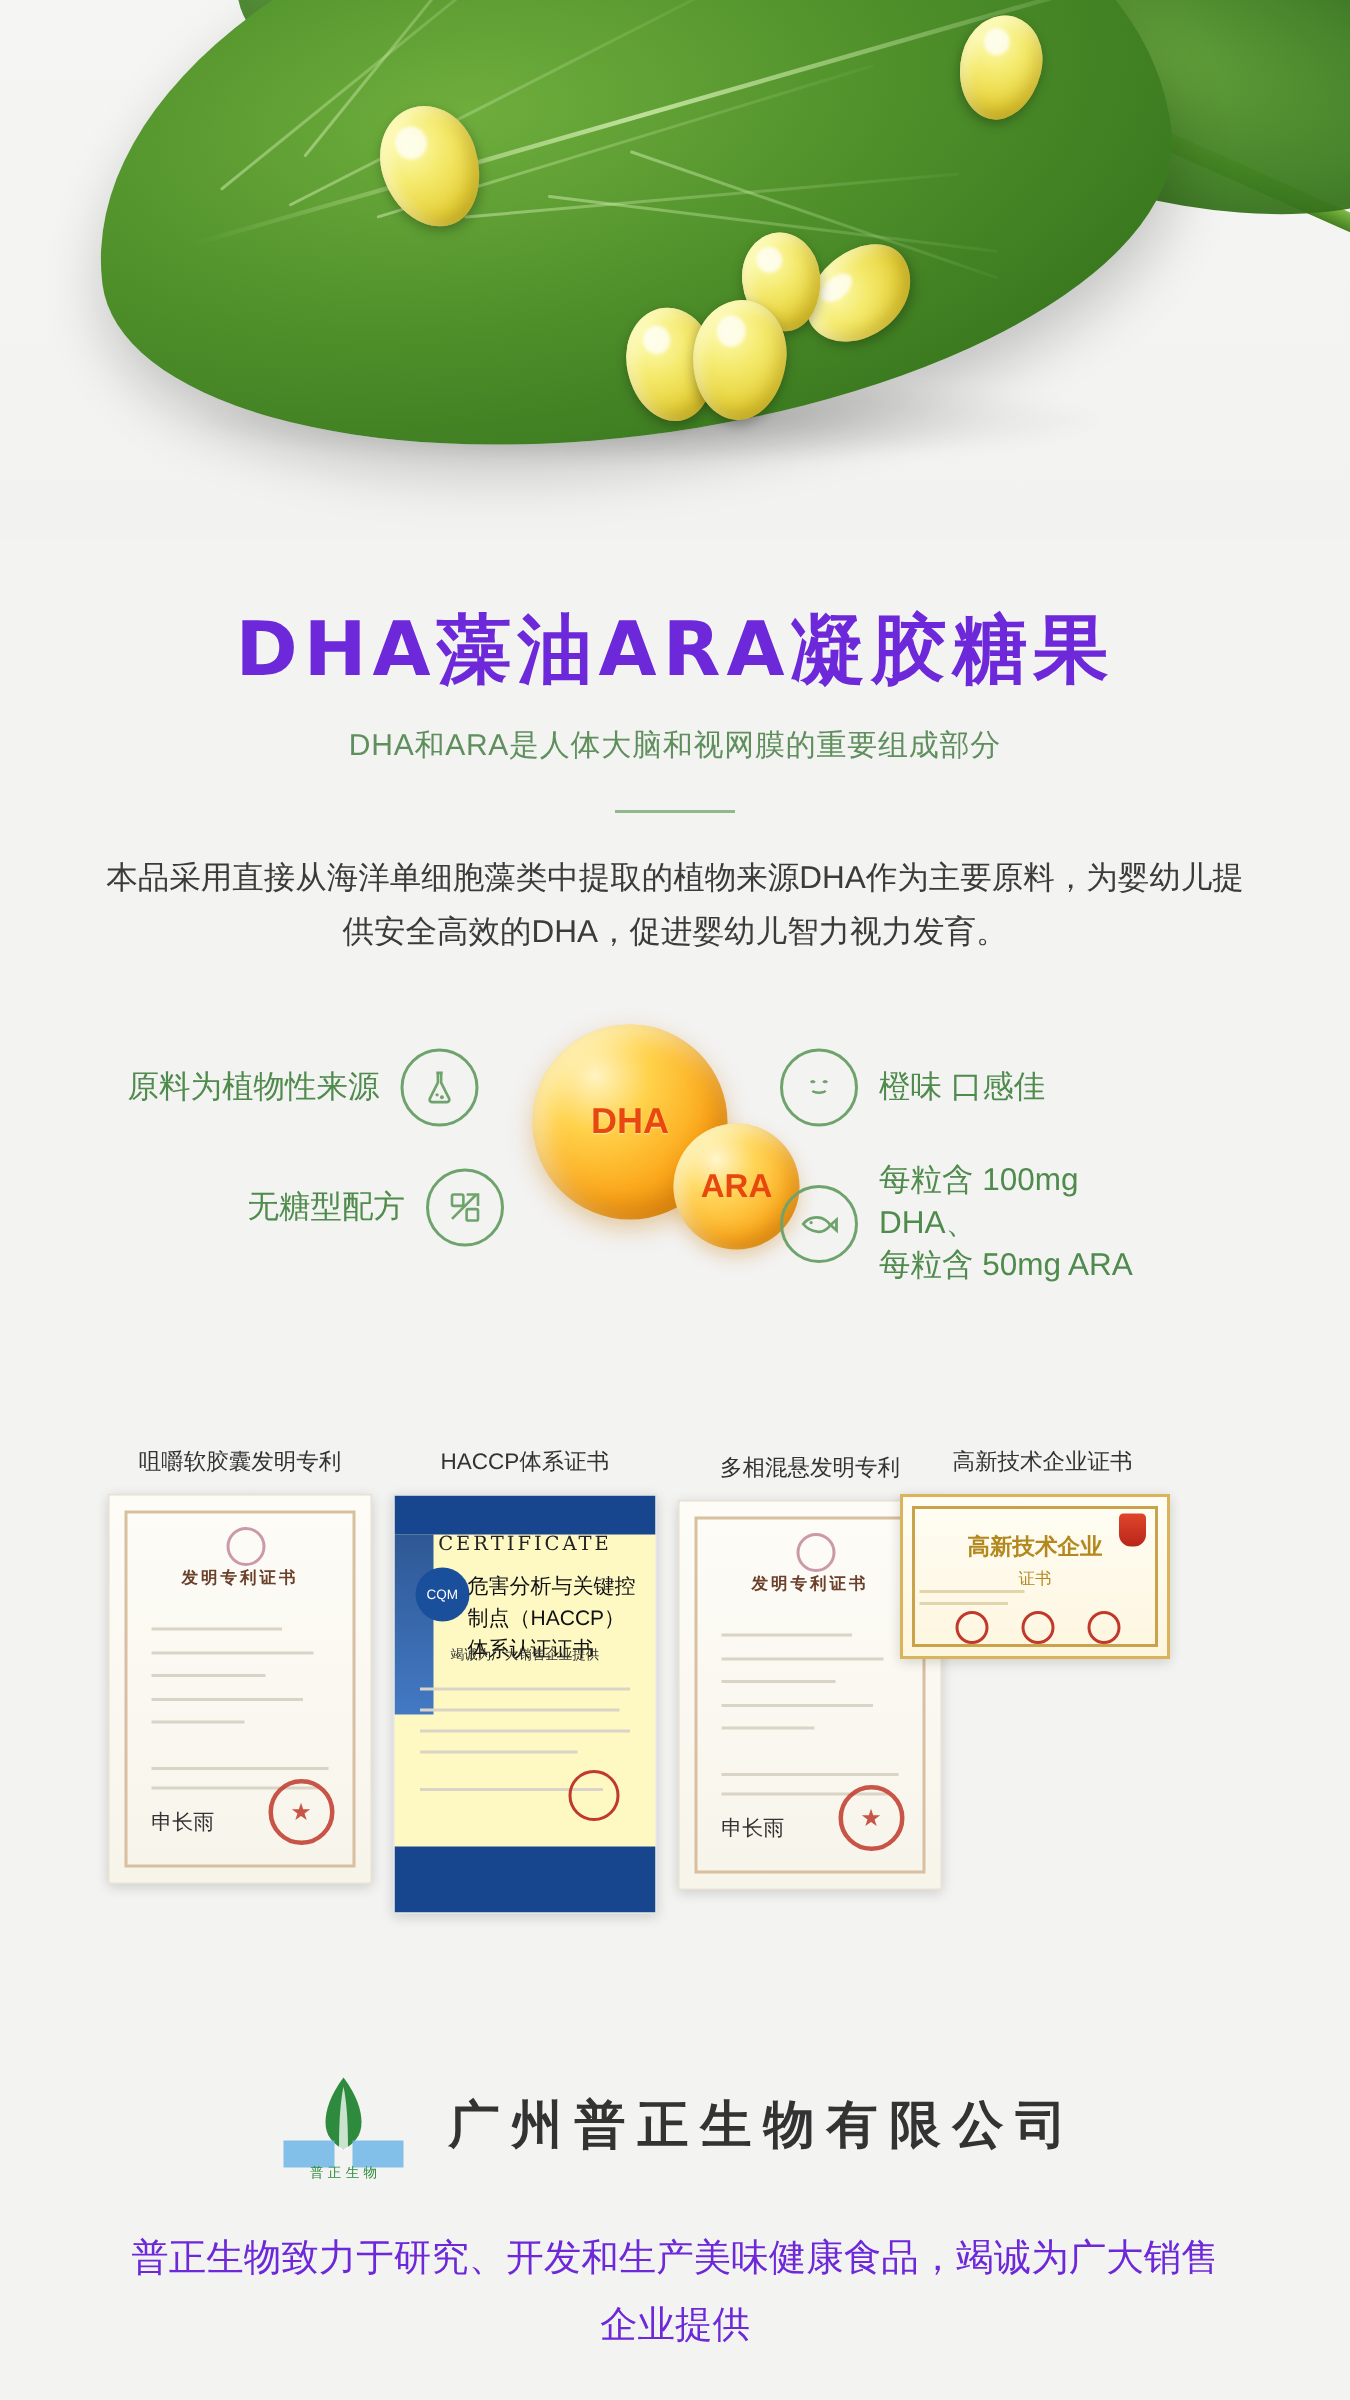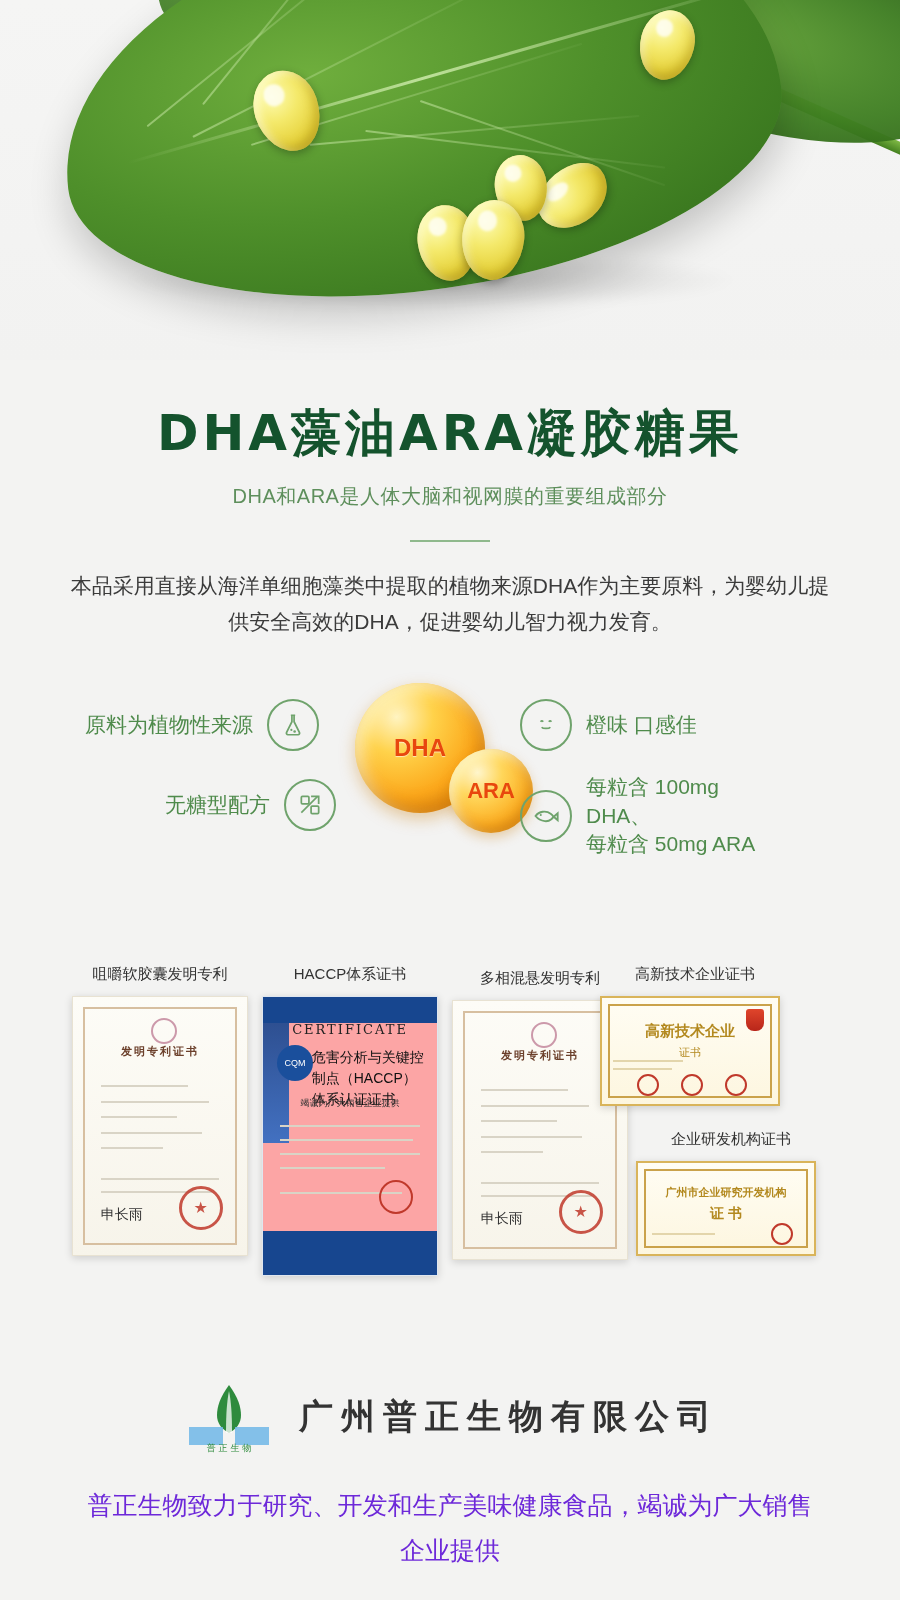--- a/index.html
+++ b/index.html
@@ -98,21 +98,21 @@
   .c3{ left:495px; top:155px; width:52px; height:66px; transform:rotate(-6deg); }
   .c4{ left:535px; top:168px; width:76px; height:56px; transform:rotate(-40deg); }
   .c5{ left:418px; top:205px; width:58px; height:76px; transform:rotate(-8deg); }
   .c6{ left:462px; top:200px; width:62px; height:80px; transform:rotate(6deg); }
 
   
   .title-wrap { text-align:center; margin-top: 40px; }
   .main-title {
     font-size: 50px;
     letter-spacing: 4px;
-    color: #14532d;
+    color: #6d28d9;
     font-weight: 700;
     font-family: "DejaVu Sans", "Liberation Sans", sans-serif;
   }
   .sub-title {
     margin-top: 16px;
     font-size: 20px;
     color: #5e8f5c;
     letter-spacing: 0.5px;
   }
   .divider {
@@ -186,21 +186,21 @@
   
   .pat { background: linear-gradient(180deg,#fdfcf7,#f7f4ea); border:1px solid #e8e2d2; }
   .pat .frame { position:absolute; inset:10px; border:2px solid #caa; border-color:#d7bfa0; }
   .pat .hdr { position:absolute; top:18%; left:0; right:0; text-align:center; font-size:11px; color:#6b3f2a; letter-spacing:2px; font-weight:700;}
   .pat .seal { position:absolute; right:14%; bottom:10%; width:44px; height:44px; border-radius:50%; border:3px solid #c0392b; opacity:.85;}
   .pat .seal::after{content:"★"; position:absolute; inset:0; display:flex; align-items:center; justify-content:center; color:#c0392b; font-size:16px;}
   .pat .logo { position:absolute; top:8%; left:45%; width:26px; height:26px; border-radius:50%; border:2px solid #c9a; }
   .pat .sig { position:absolute; left:16%; bottom:12%; font-size:14px; color:#333; font-family:"DejaVu Serif", serif; }
   .txtline { position:absolute; height:2px; background:#d9d4c6; }
 
-  .haccp { background:#fca5a5; border:1px solid #dfe6ef; }
+  .haccp { background:#fef9c3; border:1px solid #dfe6ef; }
   .haccp .band { position:absolute; left:0; right:0; background:#1a4f9c; }
   .haccp .cert-word { position:absolute; top:9%; left:0; right:0; text-align:center; font-size:13px; letter-spacing:2px; color:#222; font-family:"DejaVu Serif", serif;}
   .haccp .cdm { position:absolute; top:17%; left:8%; width:36px; height:36px; border-radius:50%; background:#1a4f9c; color:#fff; font-size:9px; display:flex; align-items:center; justify-content:center;}
   .haccp .blue-title { position:absolute; top:18%; left:28%; right:6%; font-size:14px; color:#111; line-height:1.5;}
 
   .gold { background: linear-gradient(180deg,#fffdf4,#fdf6df); border:2px solid #d9b45a; }
   .gold .gframe { position:absolute; inset:6px; border:2px solid #caa24b; }
   .gold .gtitle { position:absolute; top:22%; left:0; right:0; text-align:center; color:#b3891f; font-weight:700; }
   .gold .gsub { position:absolute; top:44%; left:0; right:0; text-align:center; color:#b3891f; font-size:11px; }
   .gold .gseal { position:absolute; width:22px; height:22px; border-radius:50%; border:2px solid #c0392b; }
@@ -377,30 +377,20 @@
         <div class="gsub">证书</div>
         <div style="position:absolute;left:6%;top:58%;height:2px;width:40%;background:#e3d5ab"></div>
         <div style="position:absolute;left:6%;top:66%;height:2px;width:34%;background:#e3d5ab"></div>
         <div class="gseal" style="left:20%; bottom:8%"></div>
         <div class="gseal" style="left:45%; bottom:8%"></div>
         <div class="gseal" style="left:70%; bottom:8%"></div>
         <div style="position:absolute; right:8%; top:10%; width:18px;height:22px;background:linear-gradient(180deg,#e0452b,#b8261a); border-radius:3px 3px 8px 8px;"></div>
       </div>
     </div>
 
-    <div class="cert-col" style="left:636px; top:165px; width:190px;">
-      <div class="cert-label">企业研发机构证书</div>
-      <div class="cert-img gold" style="width:180px; height:95px;">
-        <div class="gframe"></div>
-        <div class="gtitle" style="top:24%; font-size:11px;">广州市企业研究开发机构</div>
-        <div class="gsub" style="top:46%; font-size:14px; font-weight:700;">证  书</div>
-        <div style="position:absolute;left:8%;top:76%;height:2px;width:36%;background:#e3d5ab"></div>
-        <div class="gseal" style="right:12%; bottom:10%"></div>
-      </div>
-    </div>
   </div>
 
   <div class="footer">
     <div class="brand-row">
       <div class="brand-mark">
         <svg width="96" height="72" viewBox="0 0 96 72">
           <path d="M48 4c-9 12-12 22-12 30 0 9 5 14 12 18 7-4 12-9 12-18 0-8-3-18-12-30z" fill="#2e8b3d"></path>
           <path d="M48 10c-2 10-3 22-3 42h6c0-20-1-32-3-42z" fill="#ffffff" opacity=".75"></path>
           <path d="M8 46h34v18H8z" fill="#6fb6e8" opacity=".85"></path>
           <path d="M54 46h34v18H54z" fill="#6fb6e8" opacity=".85"></path>

